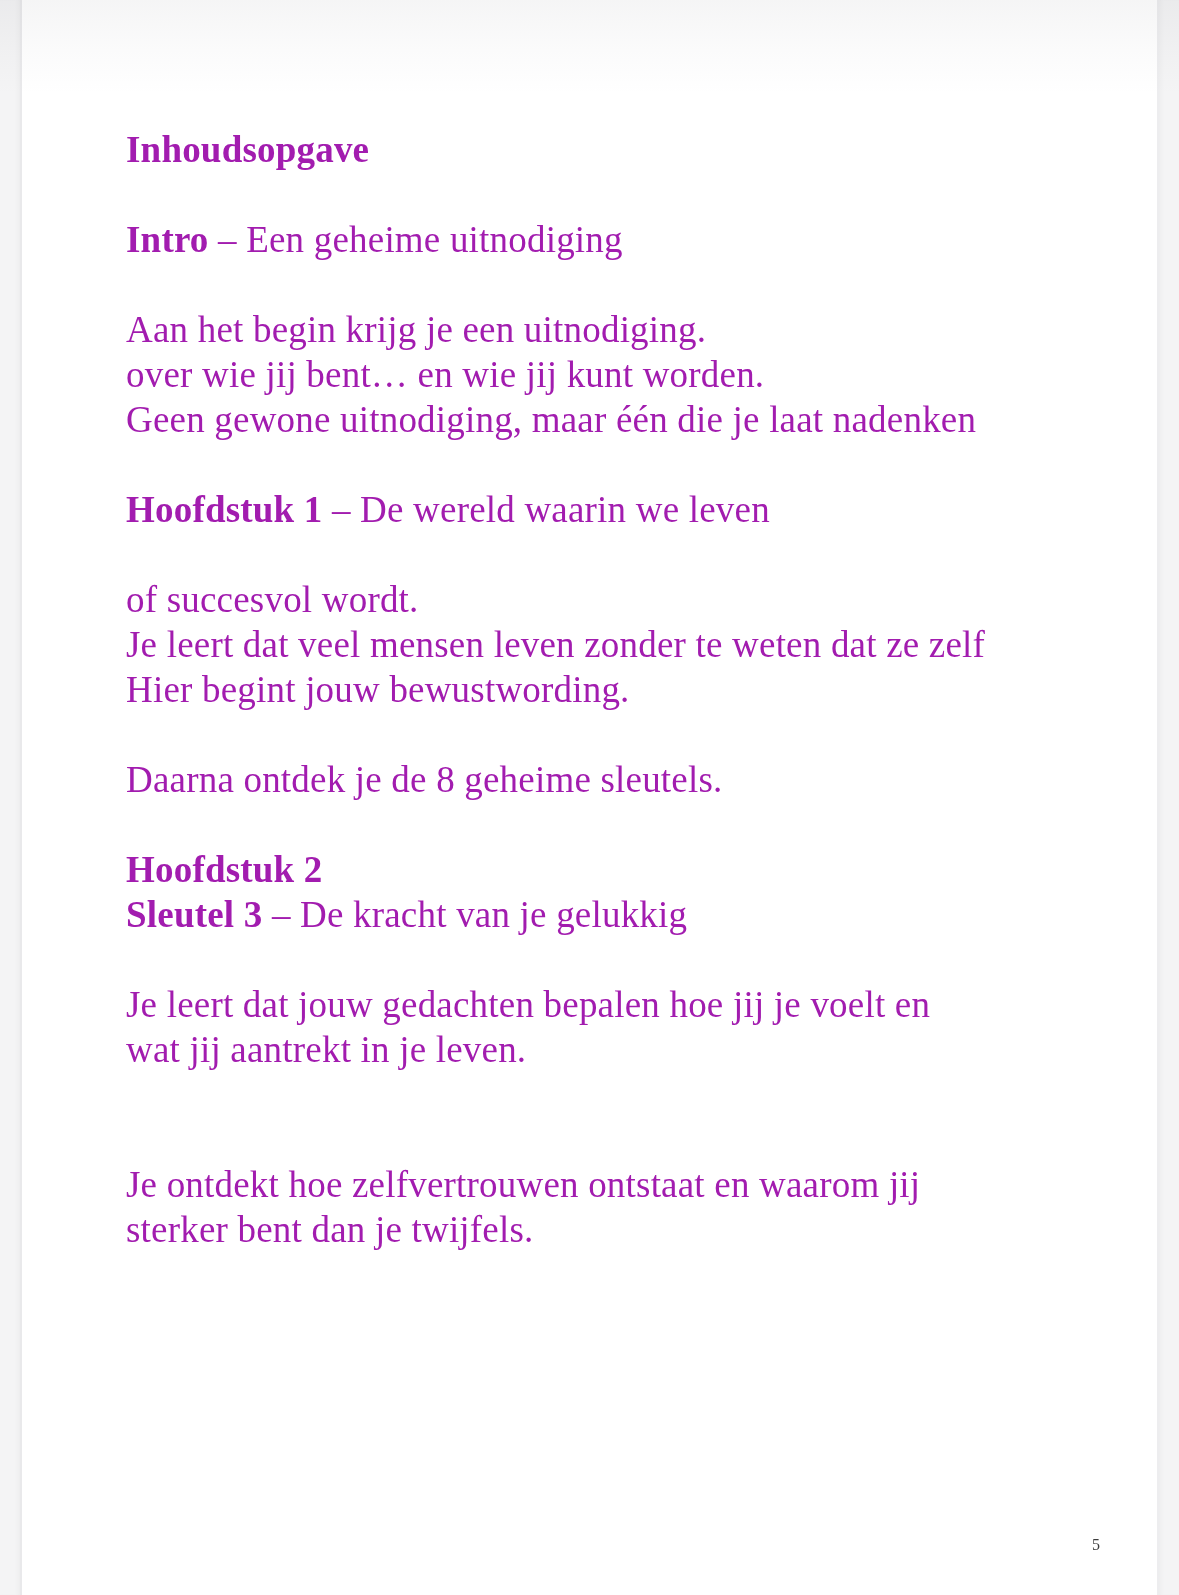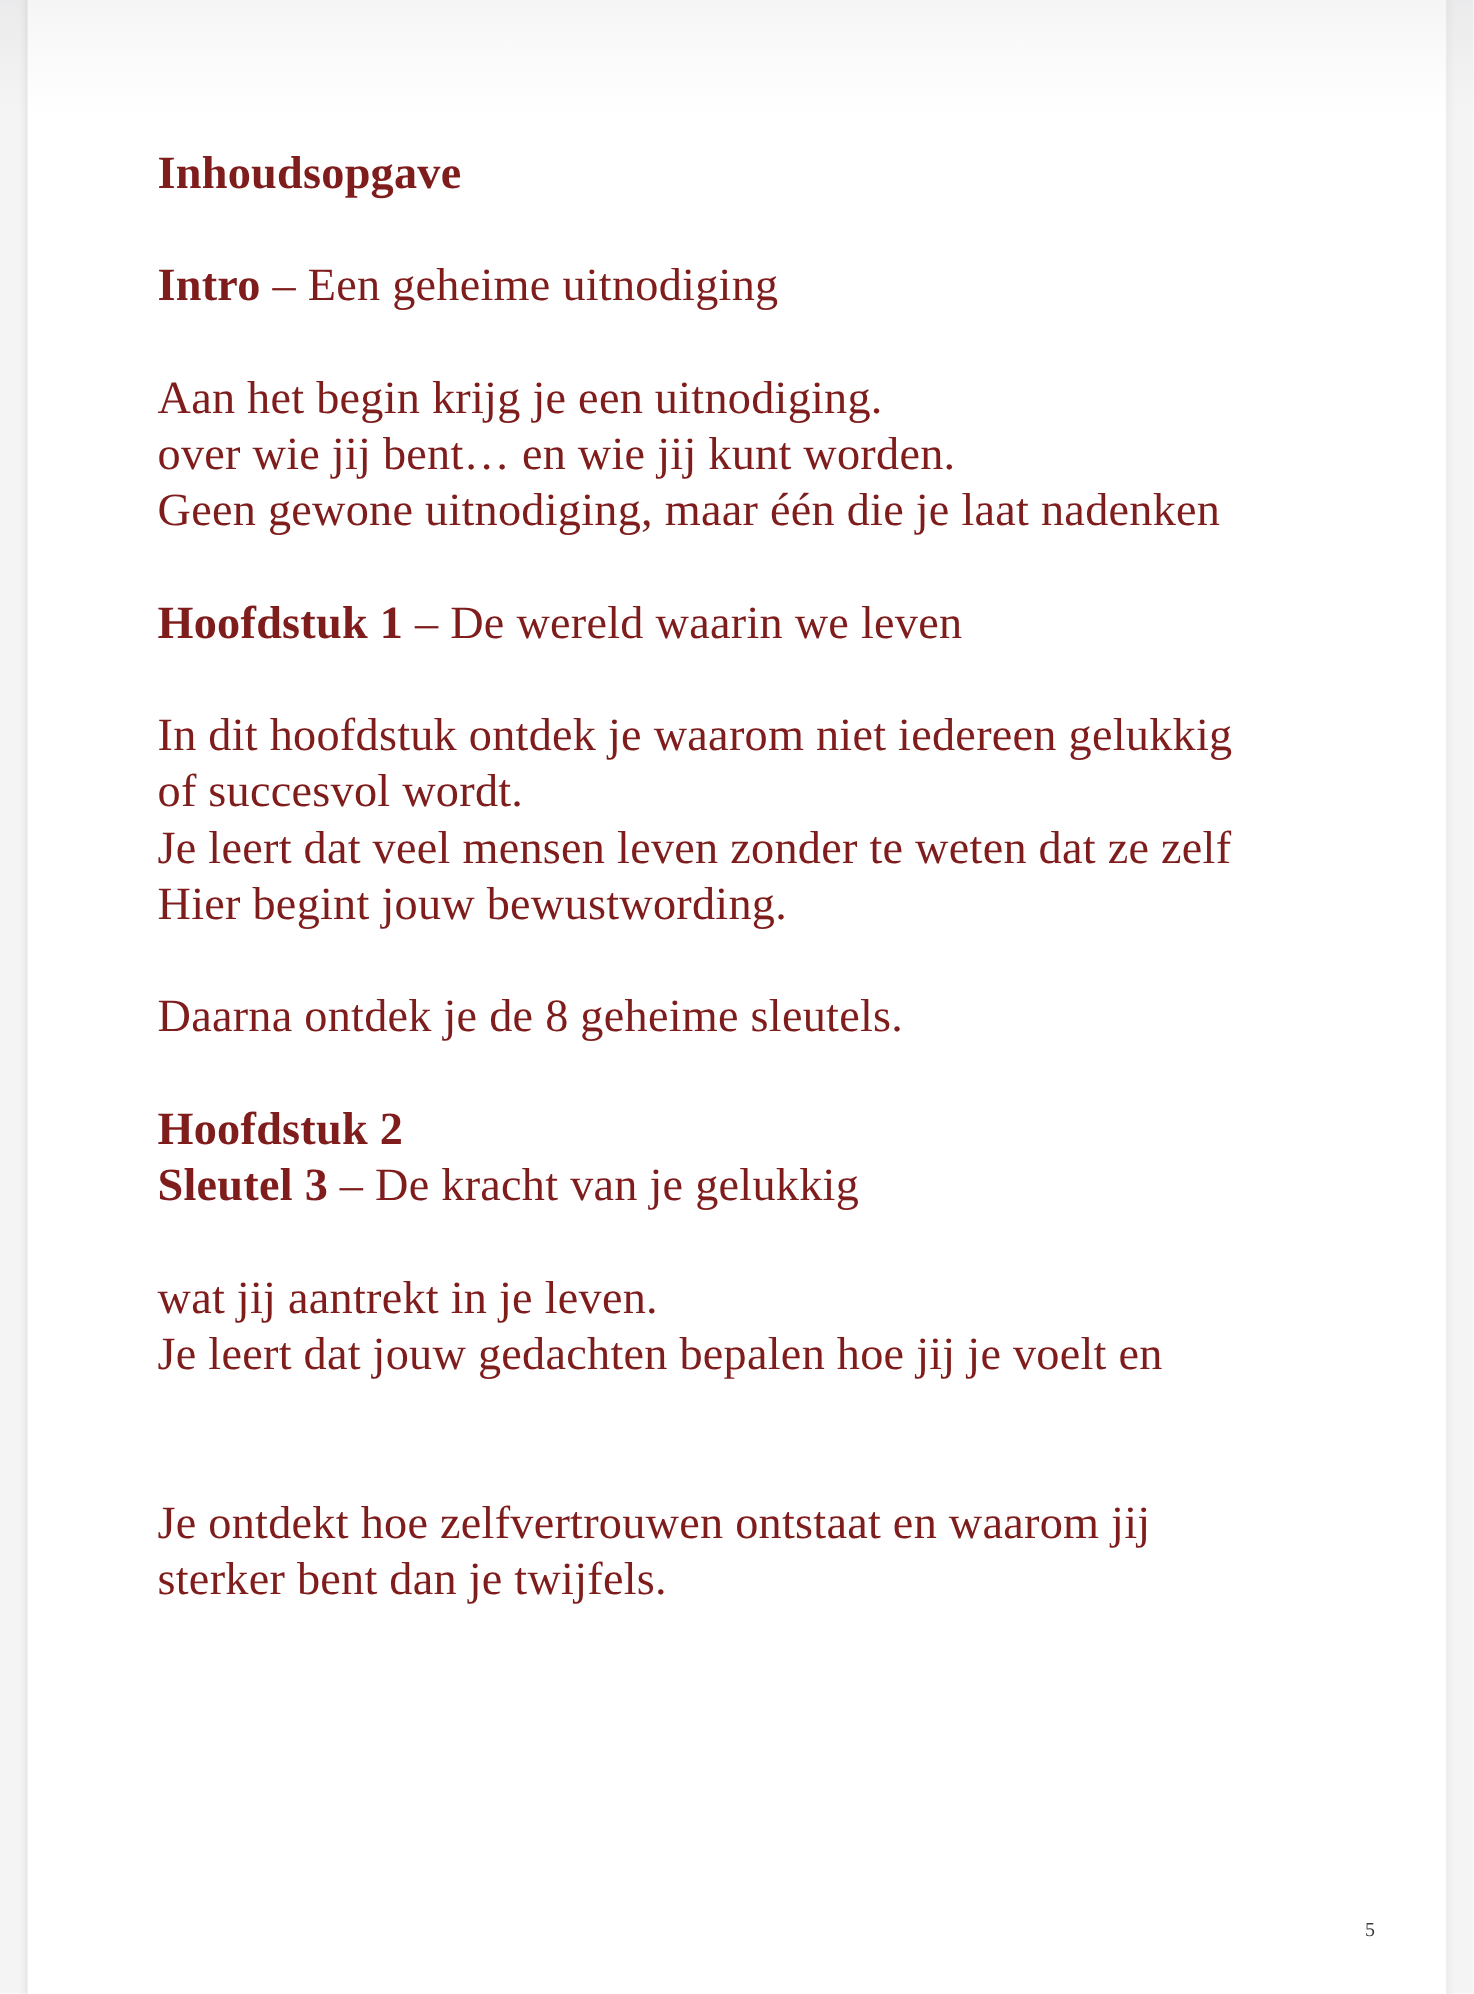--- a/index.html
+++ b/index.html
@@ -53,22 +53,22 @@
     left: 22px;
     right: 22px;
     top: 0;
     bottom: 0;
     background: #ffffff;
     z-index: 1;
   }
   .content {
     position: absolute;
     left: 104px;  
-    top: 116px;
-    color: #7f1d1d;
+    top: 127px;
+    color: #a21caf;
     font-size: 37px;
     line-height: 45px;
     letter-spacing: 0.2px;
   }
   .line {
     height: 45px;
     white-space: pre;
   }
   .spacer {
     height: 45px;
@@ -104,35 +104,34 @@
       <div class="spacer"></div>
 
       <div class="line">Aan het begin krijg je een uitnodiging.</div>
       <div class="line">over wie jij bent… en wie jij kunt worden.</div>
       <div class="line">Geen gewone uitnodiging, maar één die je laat nadenken</div>
       <div class="spacer"></div>
 
       <div class="line"><span class="bold">Hoofdstuk 1</span><span> – De wereld waarin we leven</span></div>
       <div class="spacer"></div>
 
-      <div class="line">In dit hoofdstuk ontdek je waarom niet iedereen gelukkig</div>
       <div class="line">of succesvol wordt.</div>
       <div class="line">Je leert dat veel mensen leven zonder te weten dat ze zelf</div>
       <div class="line">Hier begint jouw bewustwording.</div>
       <div class="spacer"></div>
 
       <div class="line">Daarna ontdek je de 8 geheime sleutels.</div>
       <div class="spacer"></div>
 
       <div class="line bold">Hoofdstuk 2</div>
       <div class="line"><span class="bold">Sleutel 3</span><span> – De kracht van je gelukkig</span></div>
       <div class="spacer"></div>
 
+      <div class="line">Je leert dat jouw gedachten bepalen hoe jij je voelt en</div>
       <div class="line">wat jij aantrekt in je leven.</div>
-      <div class="line">Je leert dat jouw gedachten bepalen hoe jij je voelt en</div>
       <div class="spacer"></div>
 
       <div class="spacer"></div>
 
       <div class="line">Je ontdekt hoe zelfvertrouwen ontstaat en waarom jij</div>
       <div class="line">sterker bent dan je twijfels.</div>
     </div>
 
     <div class="page-number">5</div>
   </div>

